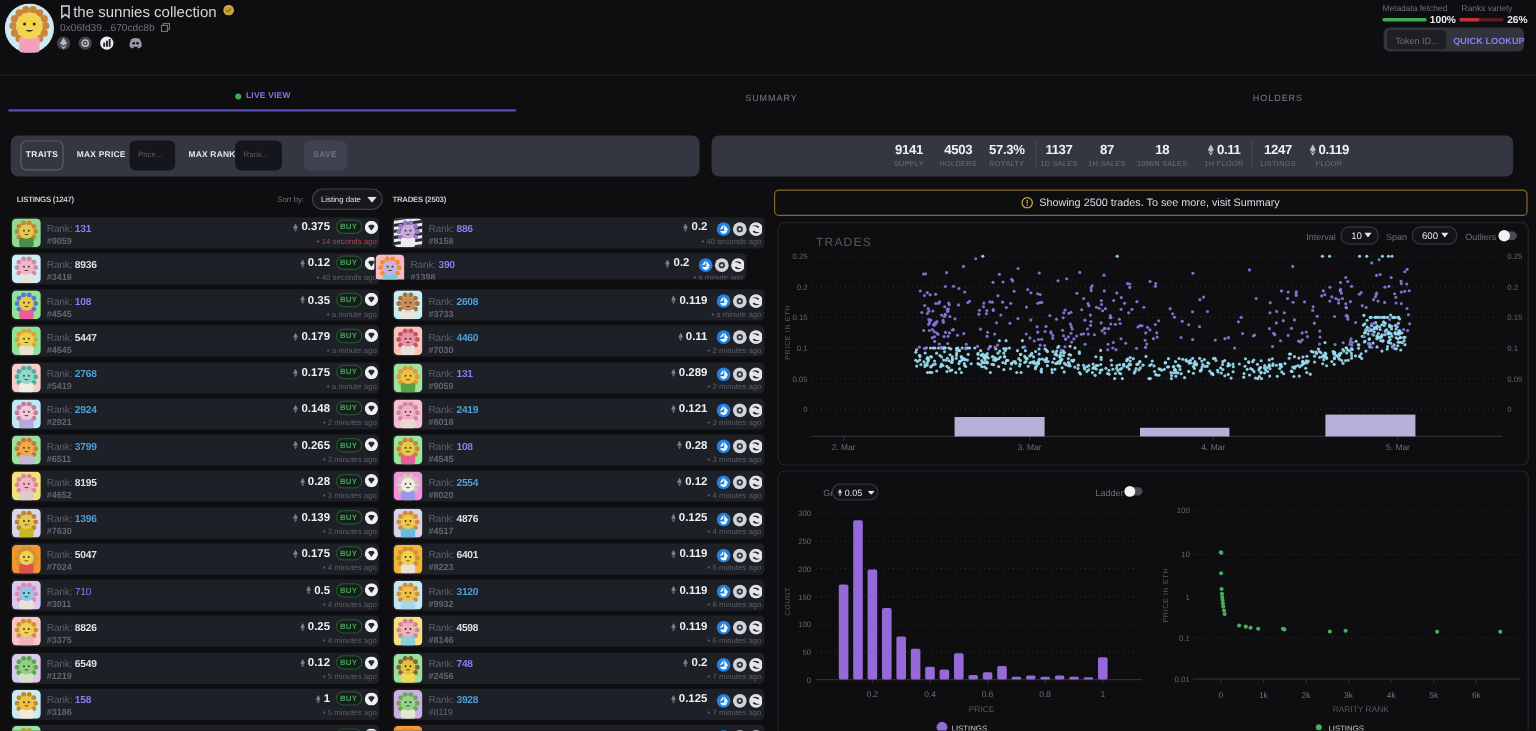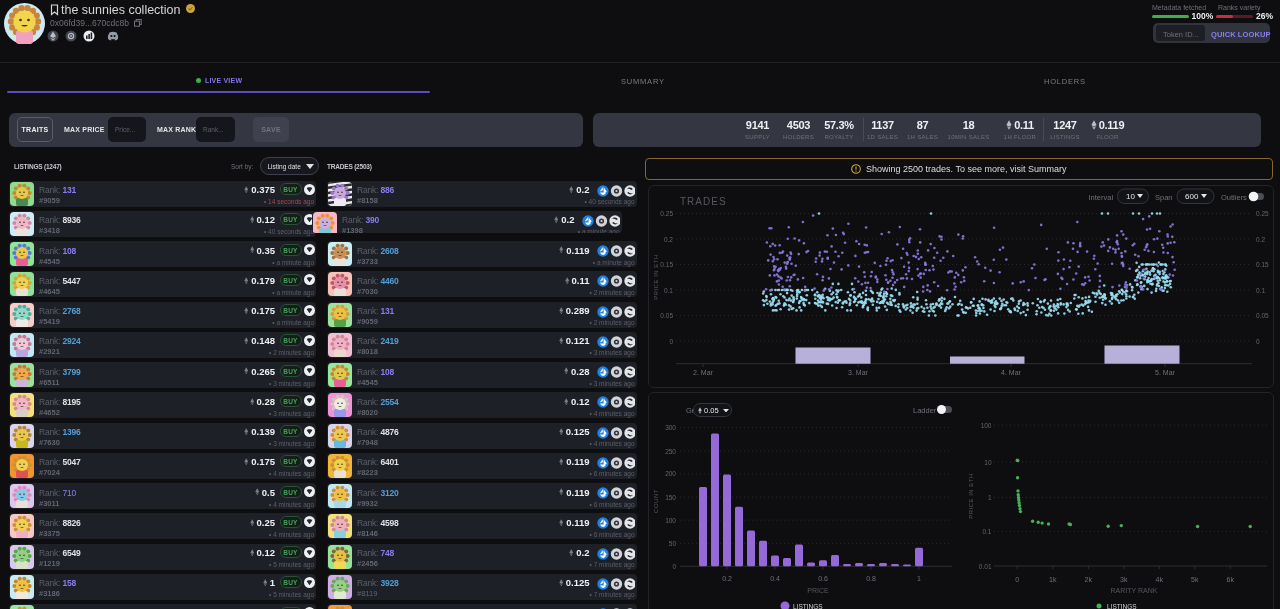--- a/index.html
+++ b/index.html
@@ -980,21 +980,21 @@
         <circle cx="14.3" cy="3.8" r="2.1" fill="#d09030"></circle>
         <circle cx="18.1" cy="6.5" r="2.1" fill="#d09030"></circle>
         <rect x="6" y="16" width="12" height="8" rx="2" fill="#68b8e0"></rect>
         <circle cx="12" cy="11" r="6" fill="#f0c84a"></circle>
         <circle cx="10" cy="10.2" r="0.8" fill="#3a3022"></circle>
         <circle cx="14" cy="10.2" r="0.8" fill="#3a3022"></circle>
         <path d="M10 13q2 1.6 4 0z" fill="#3a3022"></path>
       </svg>
     </div>
 <div style="position:absolute;left:30px;top:4.5px;font-size:8.5px;letter-spacing:-0.2px;color:#5c5f69">Rank: <span style="color:#dfe0e4;font-weight:bold">4876</span></div>
-<div style="position:absolute;left:30px;top:15.5px;font-size:7.5px;color:#63666f;font-weight:bold">#7948</div>
+<div style="position:absolute;left:30px;top:15.5px;font-size:7.5px;color:#63666f;font-weight:bold">#4517</div>
 <div style="position:absolute;right:47px;top:3.5px;height:11px;display:flex;align-items:center;font-size:9.5px;font-weight:bold;color:#eef0f3"><svg width="4.5" height="7.5" viewBox="0 0 6 10" style="margin-right:2.5px;opacity:0.6">
         <path d="M3 0.3L5.6 5 3 6.8 0.4 5z M3 7.6L5.2 6 3 9.7 0.8 6z" fill="#b9bdc6"></path>
       </svg>0.125</div>
 <div style="position:absolute;right:2px;top:4px">
       <svg width="38" height="12" viewBox="0 0 38 12" style="display:block">
         <circle cx="6" cy="6" r="5.7" fill="#2081e2"></circle>
         <path d="M2.8 6.5l3-4.5v3.2z M6.6 2.3l3.2 4.2-3.2 1.6z M3 7.6h6.2q-1 2.4-3.1 2.4t-3.1-2.4z" fill="#fff"></path>
         <circle cx="19.5" cy="6" r="5.7" fill="#d2d4da"></circle>
         <circle cx="19.5" cy="6" r="2.6" fill="#32353e"></circle>
         <circle cx="19.5" cy="6" r="1.1" fill="#d2d4da"></circle>

